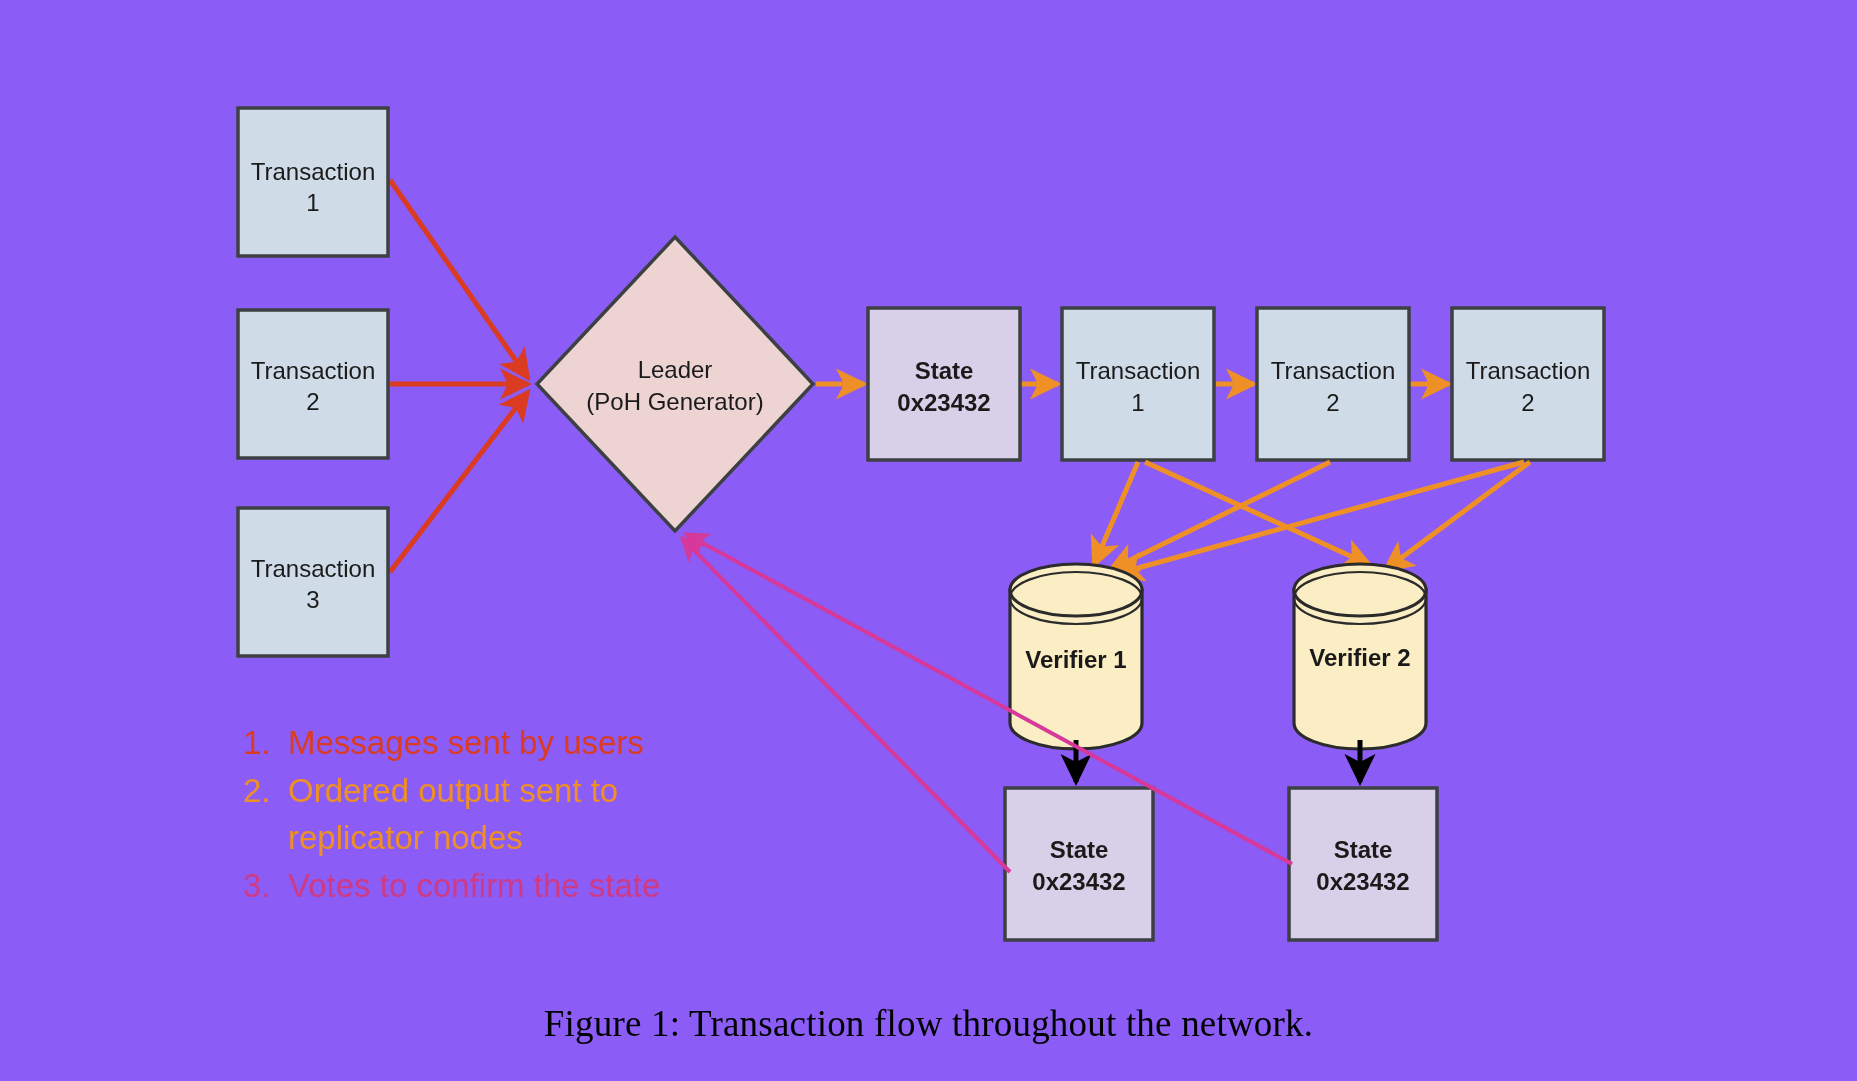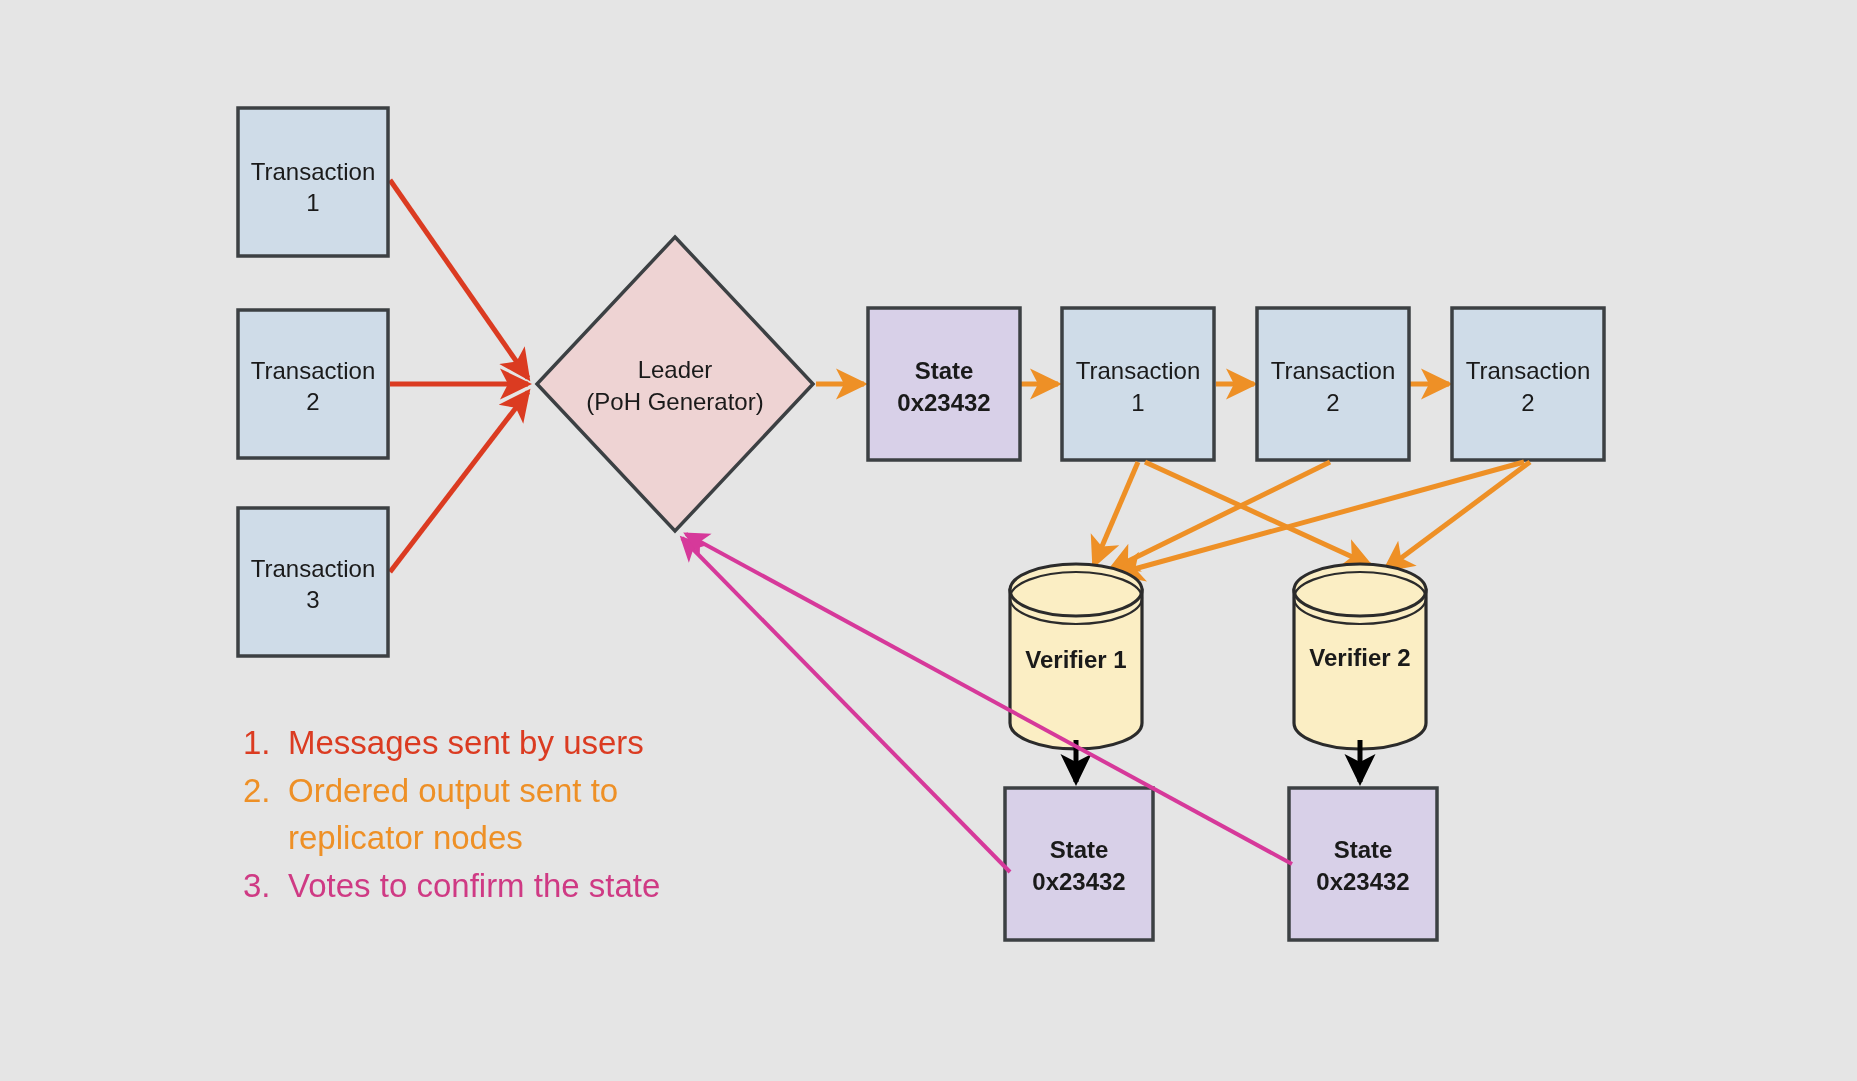--- a/index.html
+++ b/index.html
@@ -8,21 +8,21 @@
     padding: 0;
     background: #ffffff;
   }
   body {
     font-family: "Liberation Sans", sans-serif;
   }
   #page {
     position: relative;
     width: 1857px;
     height: 1081px;
-    background: #e5e5e5;
+    background: #8b5cf6;
     overflow: hidden;
   }
   #diagram-svg {
     position: absolute;
     left: 0;
     top: 0;
     width: 1857px;
     height: 1081px;
   }
   .node-label {
@@ -188,14 +188,15 @@
         <text class="legend-text" x="288" y="802" fill="#ee9026">Ordered output sent to</text>
         <text class="legend-text" x="288" y="849" fill="#ee9026">replicator nodes</text>
       </g>
       <g>
         <text class="legend-num" x="243" y="897" fill="#cf3a84">3.</text>
         <text class="legend-text" x="288" y="897" fill="#cf3a84">Votes to confirm the state</text>
       </g>
     </g>
   </svg>
 
+  <div class="caption">Figure 1: Transaction flow throughout the network.</div>
 
 </div>
 
 </body></html>

